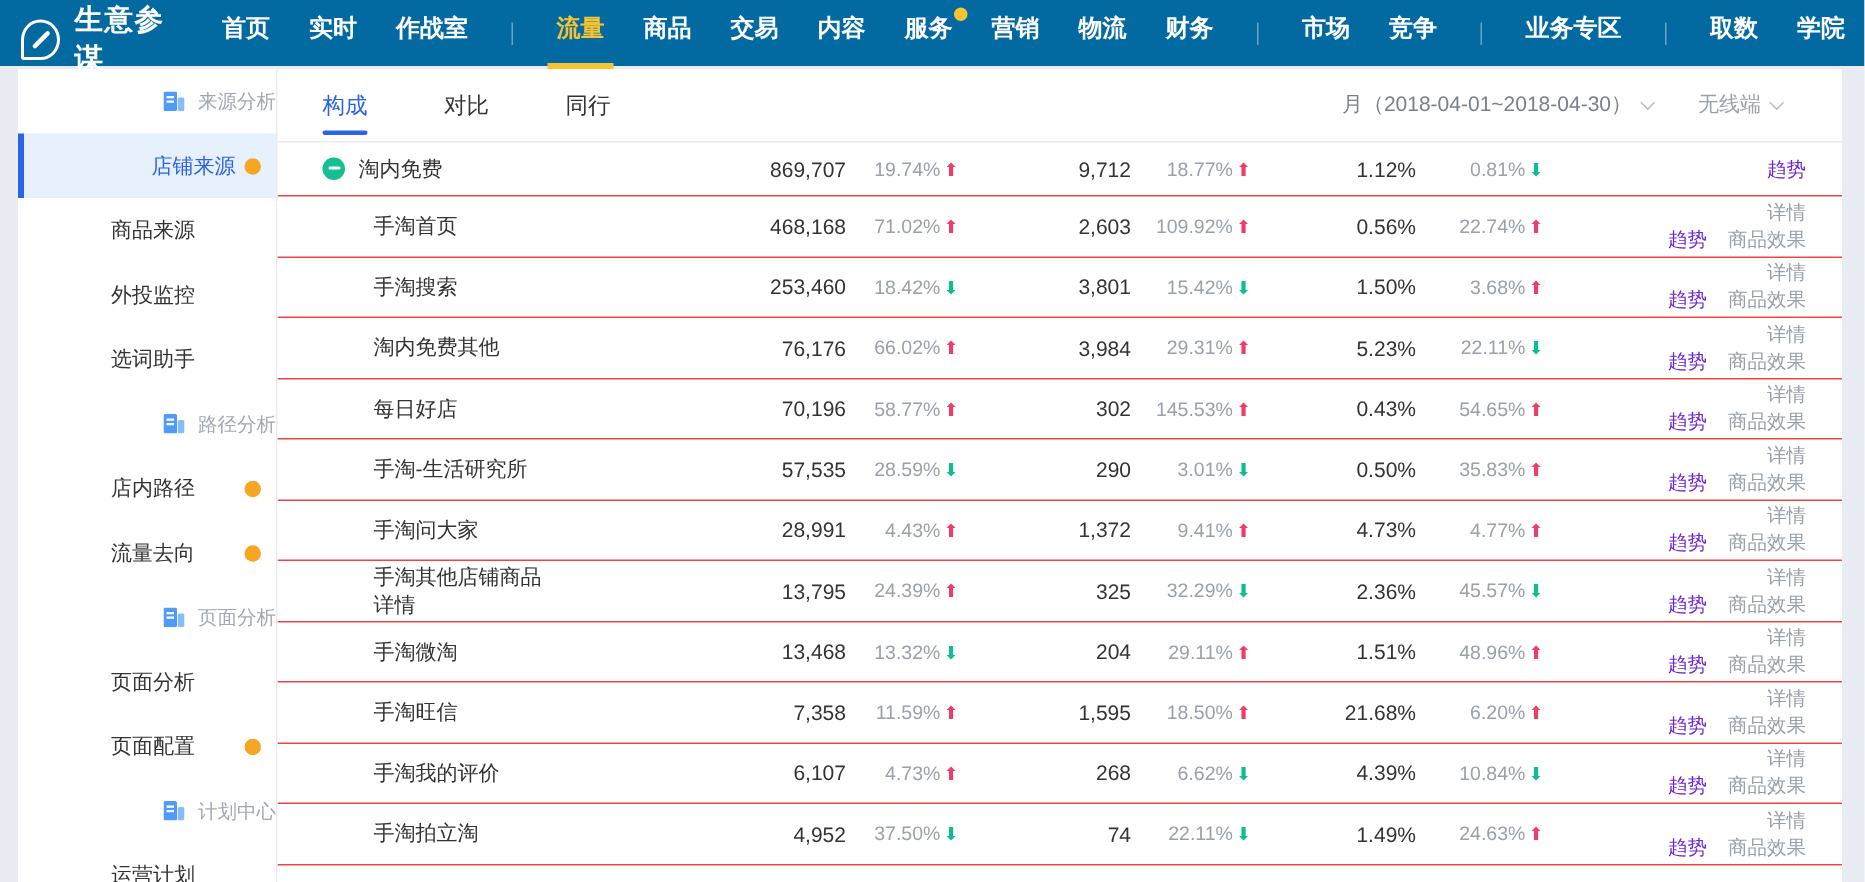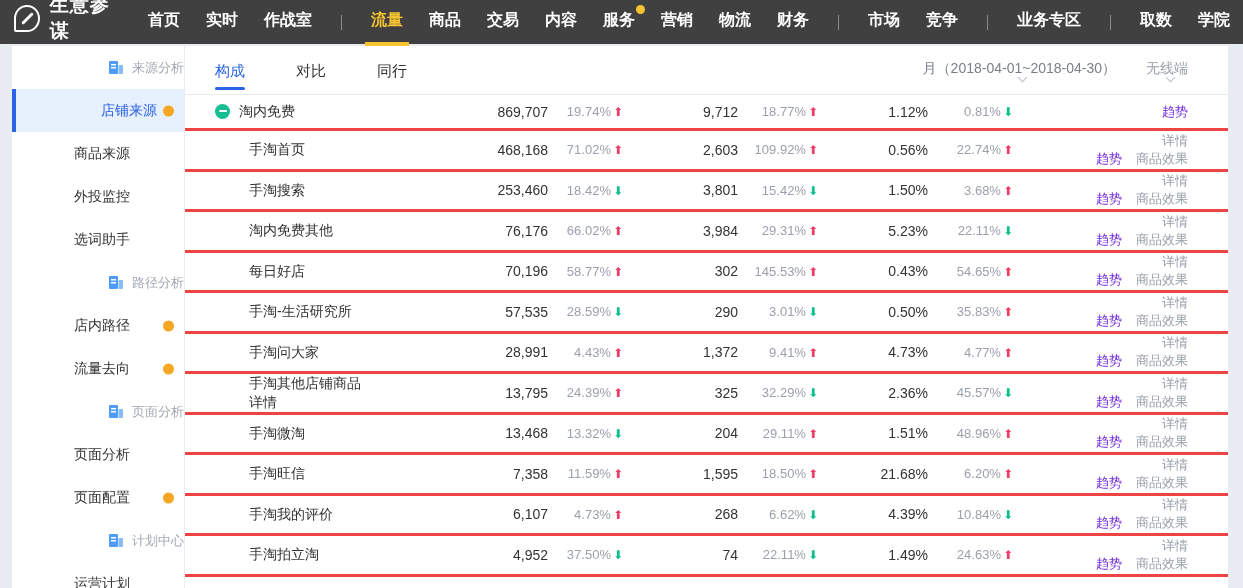--- a/index.html
+++ b/index.html
@@ -1,21 +1,21 @@
 <!DOCTYPE html>
 <html><head>
 <meta charset="utf-8">
 <style>
   * { margin:0; padding:0; box-sizing:border-box; }
   html,body { width:1243px; height:588px; overflow:hidden; }
   body { background:#e9edf3; font-family:"Liberation Sans","DejaVu Sans",sans-serif; position:relative; }
 
   
-  .nav { position:absolute; top:0; left:0; width:1243px; height:44px; background:#404040;
-         display:flex; align-items:flex-end; color:#fff; }
+  .nav { position:absolute; top:0; left:0; width:1243px; height:44px; background:#0369a1;
+         display:flex; align-items:flex-start; color:#fff; }
   .brand { display:flex; align-items:center; padding:0 10px 0 14px; cursor:pointer; }
   .logo { width:27px; height:27px; border:2px solid #fff; border-radius:50% 50% 50% 2px;
           position:relative; margin-right:10px; }
   .logo::after { content:""; position:absolute; left:10px; top:4px; width:3px; height:15px;
                  background:#fff; transform:rotate(45deg); border-radius:2px; }
   .brand-name { font-size:19px; font-weight:bold; letter-spacing:1px; }
   .nav-items { display:flex; align-items:center; height:44px; }
   .nav-item { position:relative; font-size:16px; font-weight:bold; padding:0 13px;
               height:48px; line-height:44px; cursor:pointer; white-space:nowrap; }
   .nav-item.active { color:#f7c331; }
@@ -42,29 +42,29 @@
   .content { position:absolute; top:46px; left:185px; width:1043px; bottom:0;
              background:#fff; overflow:hidden; }
   .toolbar { height:49px; border-bottom:1px solid #e8ebef; display:flex; align-items:center;
              padding:0 40px 0 30px; }
   .tab { position:relative; height:49px; line-height:49px; font-size:15px; color:#333;
          margin-right:51px; cursor:pointer; }
   .tab.active { color:#2a63e6; }
   .tab.active::after { content:""; position:absolute; left:0; right:0; bottom:5px;
                        height:3px; background:#2a63e6; border-radius:2px; }
   .toolbar-right { margin-left:auto; display:flex; align-items:center; gap:30px; }
-  .selector { font-size:14px; color:#7a8088; display:flex; align-items:center; cursor:pointer;flex-direction:column; }
+  .selector { font-size:14px; color:#7a8088; display:flex; align-items:center; cursor:pointer; }
   .selector.light { color:#9aa1ab; }
   .chev { display:inline-block; width:7px; height:7px; border-right:1.5px solid #b9bfc9;
           border-bottom:1.5px solid #b9bfc9; transform:rotate(45deg); margin-left:7px;
           margin-top:-4px; }
 
   
-  .row { display:flex; align-items:center; height:40.5px; padding:0 40px 0 30px;
-         border-bottom:3px solid #ef4444; }
+  .row { display:flex; align-items:center; height:40.5px; padding:0 24px 0 30px;
+         border-bottom:1px solid #ef4444; }
   .row.parent { height:36px; }
   .c-name { flex:1; display:flex; align-items:center; font-size:14px; color:#333; }
   .row:not(.parent) .c-name { padding-left:34px; }
   .name-text { max-width:118px; line-height:1.35; }
   .toggle { width:15px; height:15px; border-radius:50%; background:#15bf92; position:relative;
             margin-right:9px; flex:0 0 15px; cursor:pointer; }
   .toggle::after { content:""; position:absolute; left:3.5px; top:6.5px; width:8px; height:2px;
                    background:#fff; border-radius:1px; }
   .c-num  { width:110px; text-align:right; font-size:14px; color:#333; }
   .c-num.buyers { width:115px; } .c-num.rate { width:110px;text-align:right; }

